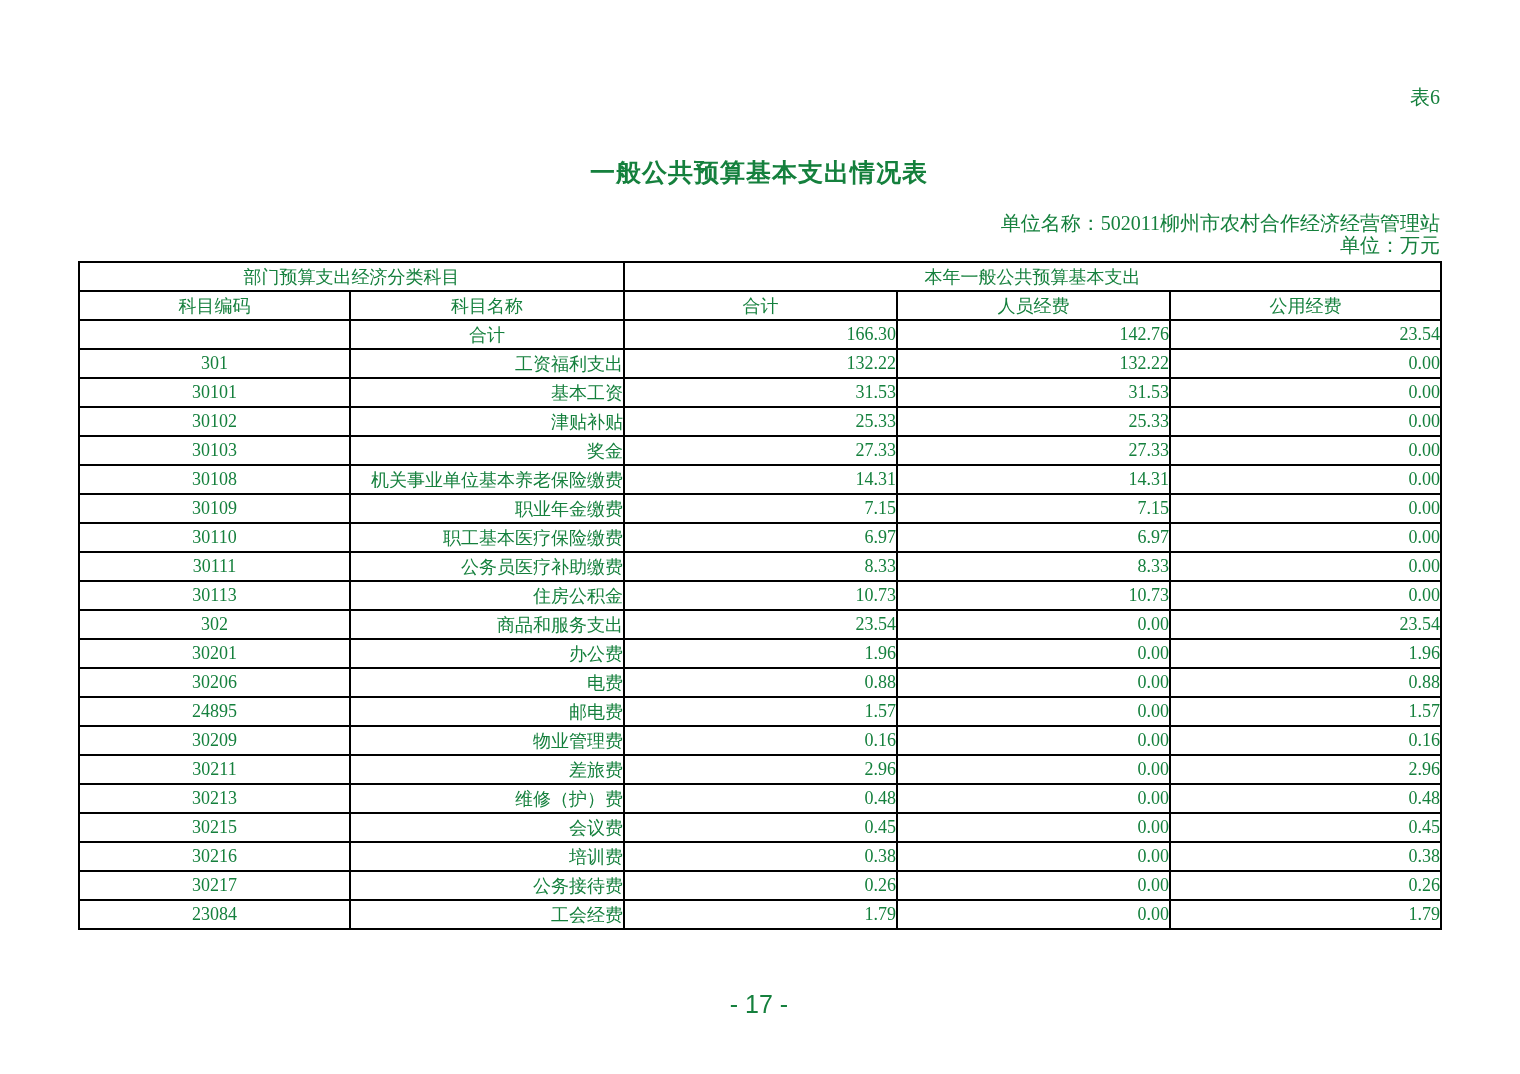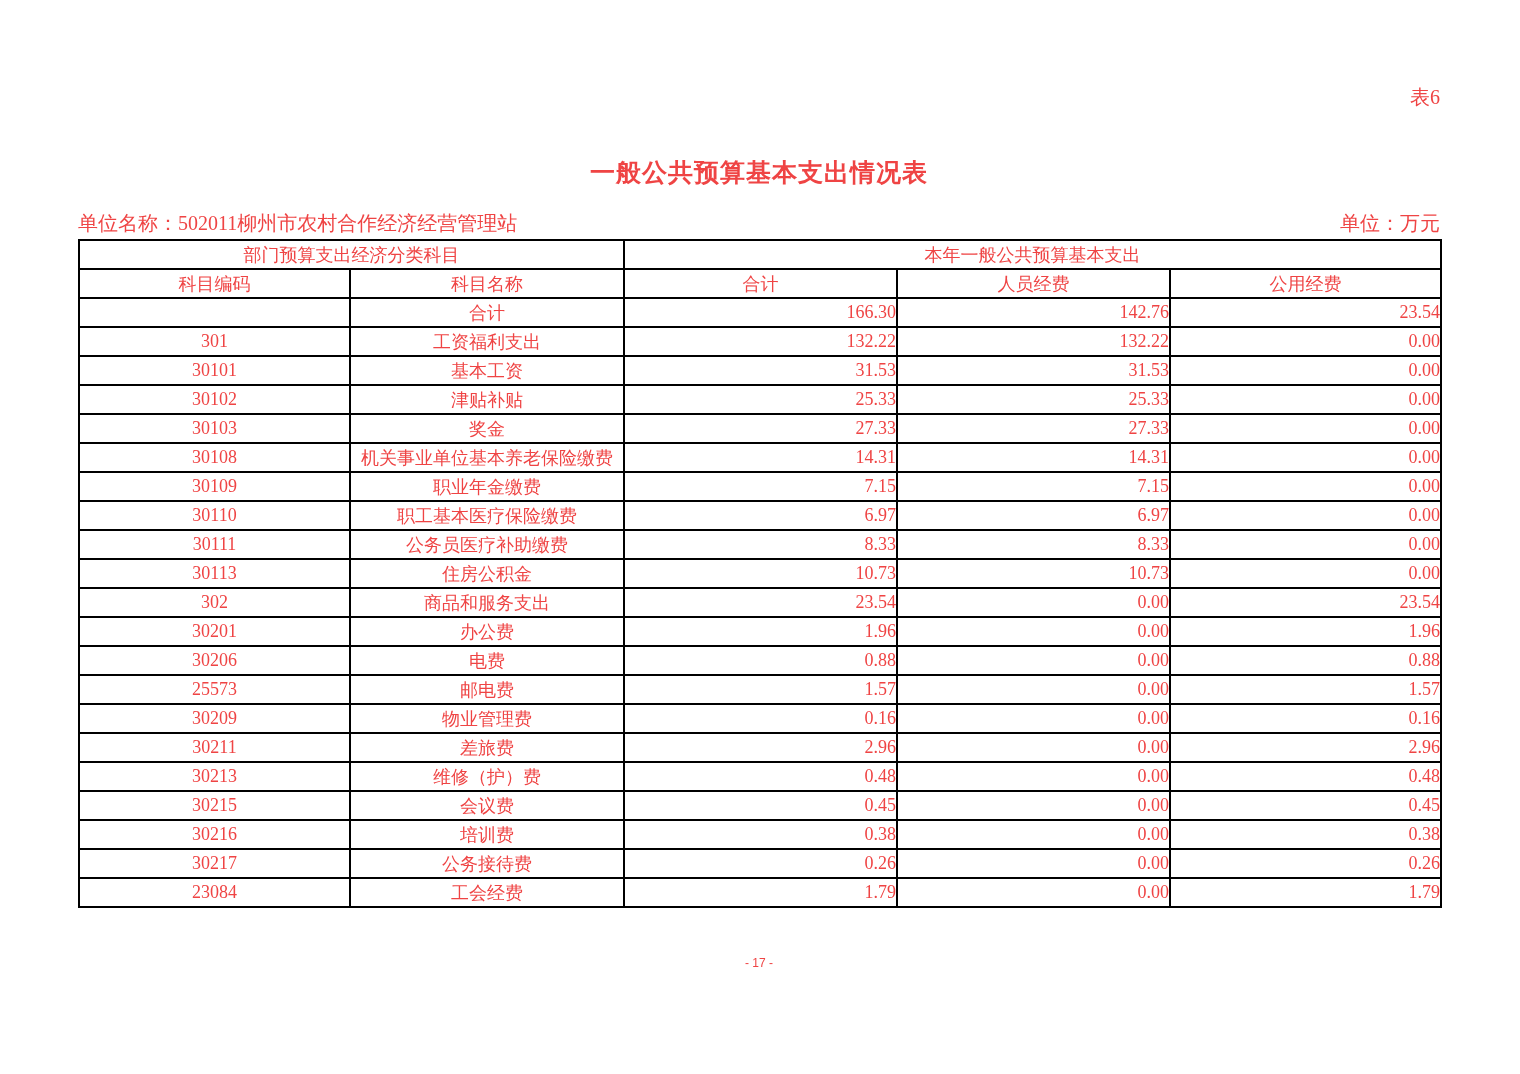--- a/index.html
+++ b/index.html
@@ -5,21 +5,21 @@
   html, body {
     margin: 0;
     padding: 0;
     background: #ffffff;
   }
   .page {
     position: relative;
     width: 1520px;
     height: 1074px;
     background: #ffffff;
-    color: #ef4444;
+    color: #15803d;
     font-family: "Liberation Serif", "DejaVu Serif", serif;
     overflow: hidden;
   }
   .content {
     margin-left: 78px;
     margin-right: 80px; 
   }
   .table-tag {
     padding-top: 86px;
     text-align: right;
@@ -35,20 +35,21 @@
     letter-spacing: 1px;
     font-family: "Liberation Sans", "DejaVu Sans", sans-serif;
   }
   .meta-row {
     display: flex;
     justify-content: space-between;
     align-items: flex-end;
     margin-top: 27px;
     font-size: 20px;
     line-height: 22px;
+    flex-direction: column;
   }
   table.budget {
     margin-top: 5px;
     width: 1362px;
     border-collapse: collapse;
     table-layout: fixed;
   }
   table.budget col.c1 { width: 271px; }
   table.budget col.c2 { width: 274px; }
   table.budget col.c3 { width: 273px; }
@@ -65,35 +66,35 @@
     white-space: nowrap;
   }
   table.budget th {
     text-align: center;
   }
   td.cell-code {
     text-align: center;
     padding-left: 9px;
   }
   td.cell-name {
-    text-align: center;
+    text-align: right;
     padding-left: 9px;
   }
   td.cell-name.center {
     text-align: center;
     padding-left: 0;
   }
   td.cell-num {
     text-align: right;
     padding-right: 6px;
   }
   .page-number {
-    margin-top: 44px;
-    text-align: center;
-    font-size: 12px;
+    margin-top: 63px;
+    text-align: center;
+    font-size: 25px;
     line-height: 22px;
     font-family: "Liberation Sans", "DejaVu Sans", sans-serif;
   }
 </style>
 </head>
 <body>
 
 <div class="page">
   <div class="content">
 
@@ -213,21 +214,21 @@
             <td class="cell-num">1.96</td>
           </tr>
           <tr>
             <td class="cell-code">30206</td>
             <td class="cell-name">电费</td>
             <td class="cell-num">0.88</td>
             <td class="cell-num">0.00</td>
             <td class="cell-num">0.88</td>
           </tr>
           <tr>
-            <td class="cell-code">25573</td>
+            <td class="cell-code">24895</td>
             <td class="cell-name">邮电费</td>
             <td class="cell-num">1.57</td>
             <td class="cell-num">0.00</td>
             <td class="cell-num">1.57</td>
           </tr>
           <tr>
             <td class="cell-code">30209</td>
             <td class="cell-name">物业管理费</td>
             <td class="cell-num">0.16</td>
             <td class="cell-num">0.00</td>

